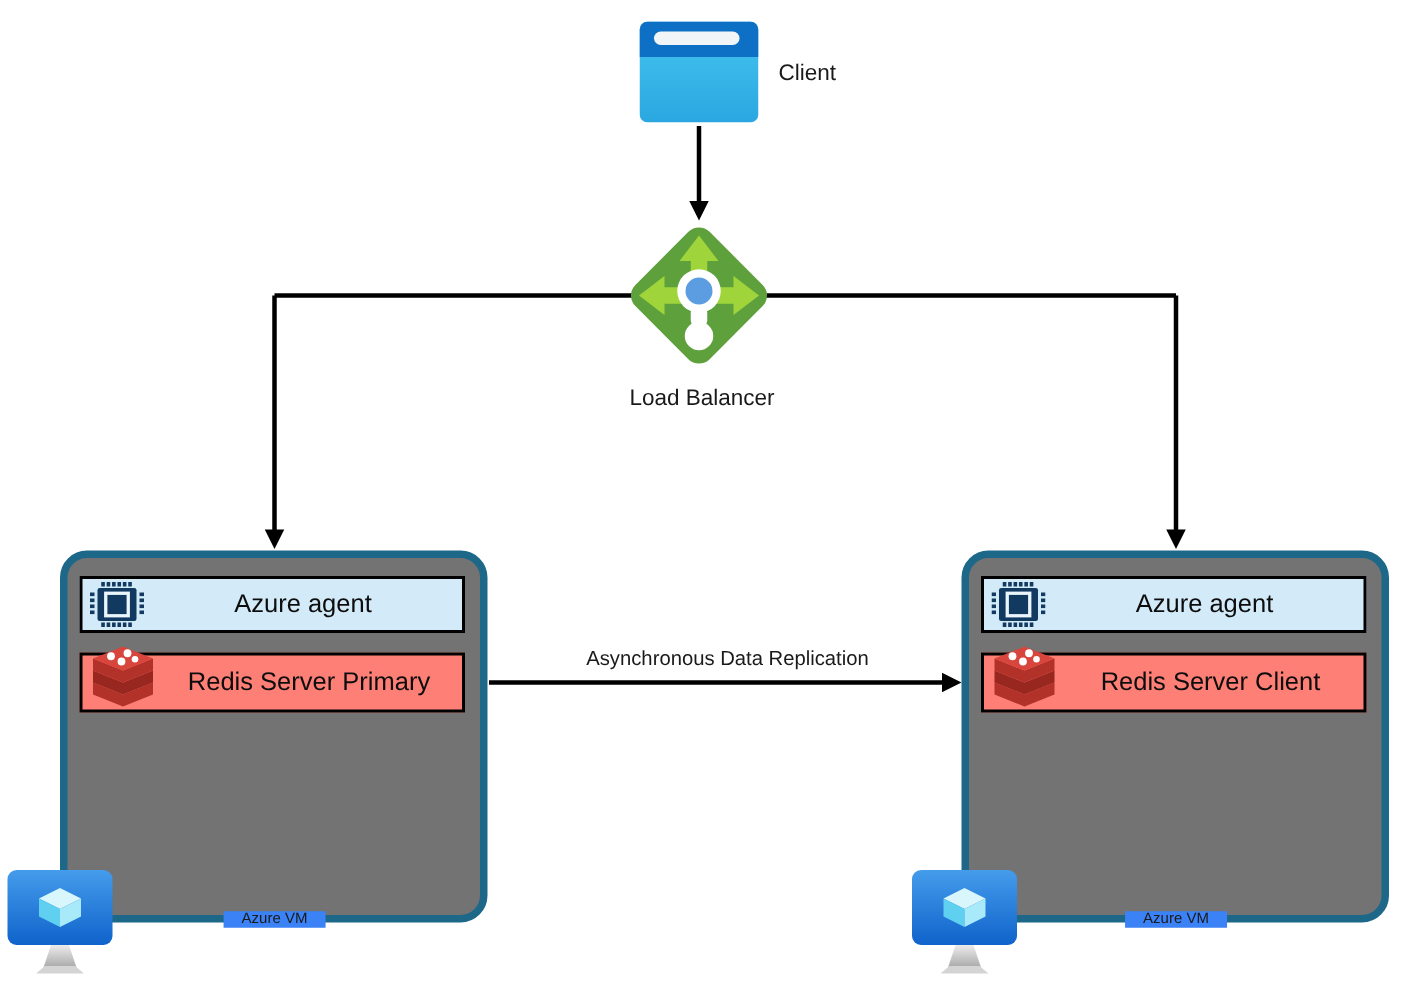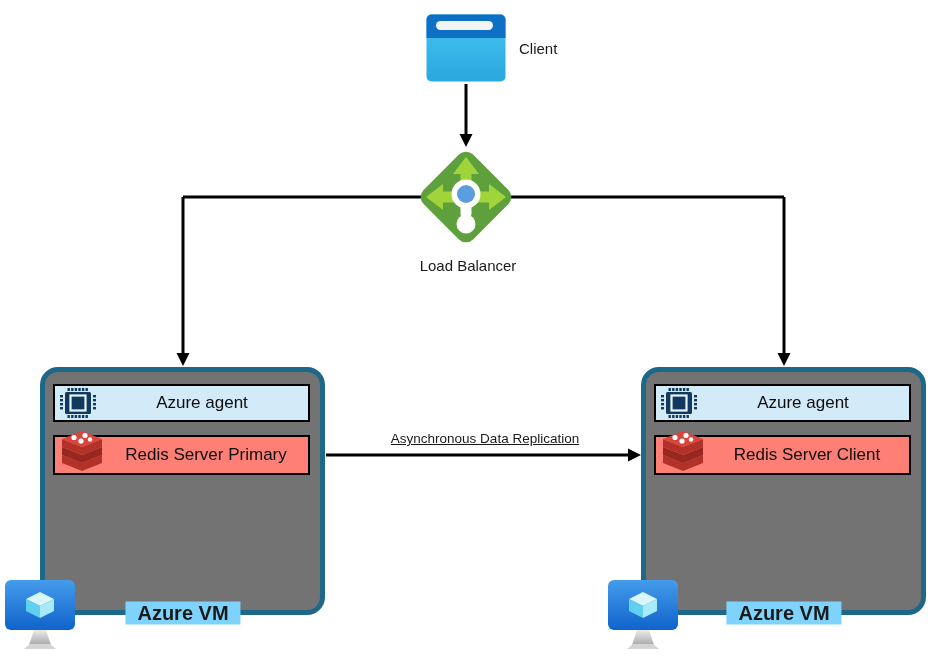--- a/index.html
+++ b/index.html
@@ -12,39 +12,39 @@
   .conn{stroke:var(--connector,#000);stroke-width:3;fill:none;}
   .conn-head{fill:var(--connector,#000);stroke:none;}
   
   .node-label{
     position:absolute;z-index:3;color:var(--text,#1a1a1a);
     font-size:15px;white-space:nowrap;
   }
   .centerx{transform:translateX(-50%);text-align:right;}
   .edge-label{
     position:absolute;z-index:3;color:var(--text,#1a1a1a);
-    font-size:13.5px;white-space:nowrap;transform:translateX(-50%);text-decoration:underline;
+    font-size:13.5px;white-space:nowrap;transform:translateX(-50%);
   }
   
   .vm-box{
     position:absolute;z-index:2;width:285px;height:248px;box-sizing:border-box;
     border:5px solid var(--box-border,#1d6788);border-radius:18px;background:#737373;
   }
   .bar{
     position:absolute;left:8px;width:257px;box-sizing:border-box;z-index:3;
     border:2px solid var(--bar-border,#000);
     display:flex;align-items:center;padding-left:5px;overflow:visible;
   }
   .bar-agent{top:12px;height:38px;background:var(--agent-bg,#d3eaf8);}
   .bar-redis{top:63px;height:40px;background:var(--redis-bg,#fd7f75);}
   .bar-label{flex:1;text-align:center;font-size:17px;color:#0d0d0d;white-space:nowrap;}
   .bar-icon{flex:0 0 auto;}
   .vm-name{
     position:absolute;z-index:5;transform:translate(-50%,-50%);
-    background:#7dd3fc;padding:0 12px;font-size:20px;color:var(--text,#1a1a1a);white-space:nowrap;font-weight:bold;
+    background:#3b82f6;padding:0 12px;font-size:10px;color:var(--text,#1a1a1a);white-space:nowrap;
   }
   .vm-icon{position:absolute;z-index:4;}
   .icon-node{position:absolute;z-index:2;}
   
   .lb-diamond{fill:var(--lb-green,#5ea13c);}
   .lb-arrow{fill:var(--lb-arrow-green,#9fd53b);}
   .lb-white{fill:#ffffff;}
   .lb-dot{fill:var(--lb-dot-blue,#5c9ce0);}
   .client-header{fill:var(--client-header,#0e70c4);}
   .cpu-dark{fill:var(--cpu-navy,#123a60);}

